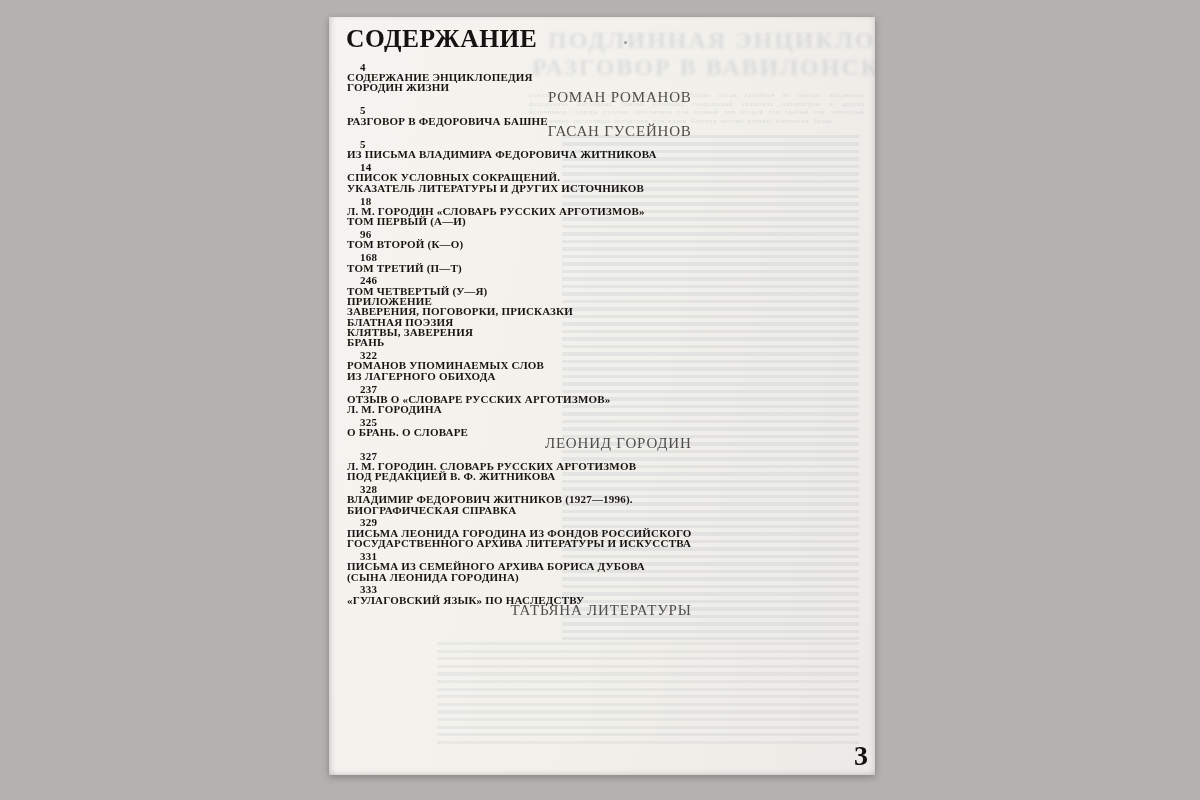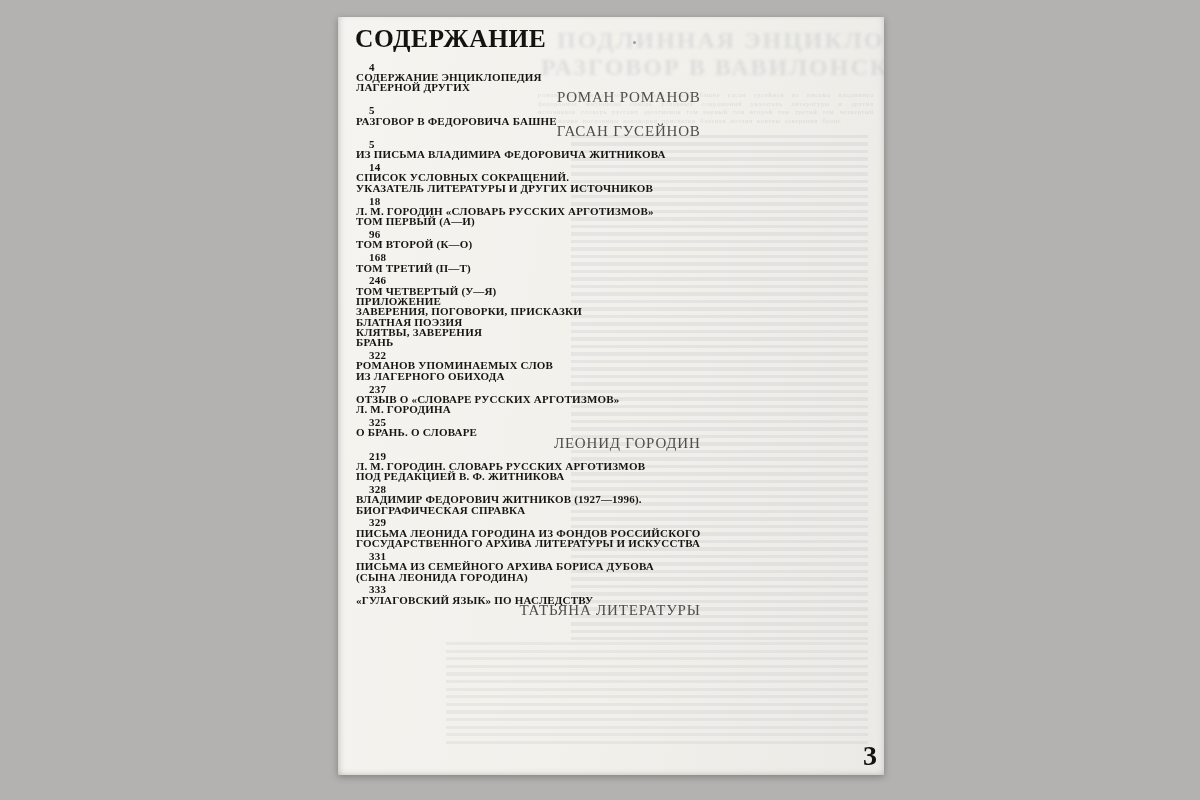--- a/index.html
+++ b/index.html
@@ -10,21 +10,21 @@
     overflow: hidden;
   }
   .stage {
     position: relative;
     width: 1200px; height: 800px;
     background: #b3b2b0;
   }
   
   .book-page {
     position: absolute;
-    left: 338px; top: 17px;
+    left: 329px; top: 17px;
     width: 546px; height: 758px;
     background: linear-gradient(100deg, #f5f4f0 0%, #f1f0eb 55%, #eceae6 100%);
     box-shadow:
       0 2px 7px rgba(0,0,0,0.28),
       inset 5px 0 9px -6px rgba(0,0,0,0.28),
       inset -4px 0 8px -5px rgba(0,0,0,0.14),
       inset 0 -4px 8px -5px rgba(0,0,0,0.18);
     overflow: hidden;
   }
   
@@ -139,21 +139,21 @@
     <div class="ghost-subhead">роман романов разговор в вавилонской башне гасан гусейнов из письма владимира федоровича житникова список условных сокращений указатель литературы и других источников словарь русских арготизмов том первый том второй том третий том четвертый приложение пословицы поговорки присказки блатная поэзия клятвы заверения брань</div>
     <div class="ghost-stripes ghost-col"></div>
     <div class="ghost-stripes ghost-bottom"></div>
 
     <h1 class="toc-title">СОДЕРЖАНИЕ</h1>
 
     <div class="toc">
 
     <div class="toc-line num">4</div>
         <div class="toc-line title">СОДЕРЖАНИЕ ЭНЦИКЛОПЕДИЯ</div>
-        <div class="toc-line title">ЛАГЕРНОЙ ДРУГИХ</div>
+        <div class="toc-line title">ГОРОДИН ЖИЗНИ</div>
         <div class="toc-line author">РОМАН РОМАНОВ</div>
         <div class="toc-line num">5</div>
         <div class="toc-line title">РАЗГОВОР В ФЕДОРОВИЧА БАШНЕ</div>
         <div class="toc-line author">ГАСАН ГУСЕЙНОВ</div>
         <div class="toc-line num">5</div>
         <div class="toc-line title">ИЗ ПИСЬМА ВЛАДИМИРА ФЕДОРОВИЧА ЖИТНИКОВА</div>
         <div class="toc-line num">14</div>
         <div class="toc-line title">СПИСОК УСЛОВНЫХ СОКРАЩЕНИЙ.</div>
         <div class="toc-line title">УКАЗАТЕЛЬ ЛИТЕРАТУРЫ И ДРУГИХ ИСТОЧНИКОВ</div>
         <div class="toc-line num">18</div>
@@ -172,21 +172,21 @@
         <div class="toc-line title">БРАНЬ</div>
         <div class="toc-line num">322</div>
         <div class="toc-line title">РОМАНОВ УПОМИНАЕМЫХ СЛОВ</div>
         <div class="toc-line title">ИЗ ЛАГЕРНОГО ОБИХОДА</div>
         <div class="toc-line num">237</div>
         <div class="toc-line title">ОТЗЫВ О «СЛОВАРЕ РУССКИХ АРГОТИЗМОВ»</div>
         <div class="toc-line title">Л. М. ГОРОДИНА</div>
         <div class="toc-line num">325</div>
         <div class="toc-line title">О БРАНЬ. О СЛОВАРЕ</div>
         <div class="toc-line author">ЛЕОНИД ГОРОДИН</div>
-        <div class="toc-line num">219</div>
+        <div class="toc-line num">327</div>
         <div class="toc-line title">Л. М. ГОРОДИН. СЛОВАРЬ РУССКИХ АРГОТИЗМОВ</div>
         <div class="toc-line title">ПОД РЕДАКЦИЕЙ В. Ф. ЖИТНИКОВА</div>
         <div class="toc-line num">328</div>
         <div class="toc-line title">ВЛАДИМИР ФЕДОРОВИЧ ЖИТНИКОВ (1927—1996).</div>
         <div class="toc-line title">БИОГРАФИЧЕСКАЯ СПРАВКА</div>
         <div class="toc-line num">329</div>
         <div class="toc-line title">ПИСЬМА ЛЕОНИДА ГОРОДИНА ИЗ ФОНДОВ РОССИЙСКОГО</div>
         <div class="toc-line title">ГОСУДАРСТВЕННОГО АРХИВА ЛИТЕРАТУРЫ И ИСКУССТВА</div>
         <div class="toc-line num">331</div>
         <div class="toc-line title">ПИСЬМА ИЗ СЕМЕЙНОГО АРХИВА БОРИСА ДУБОВА</div>

